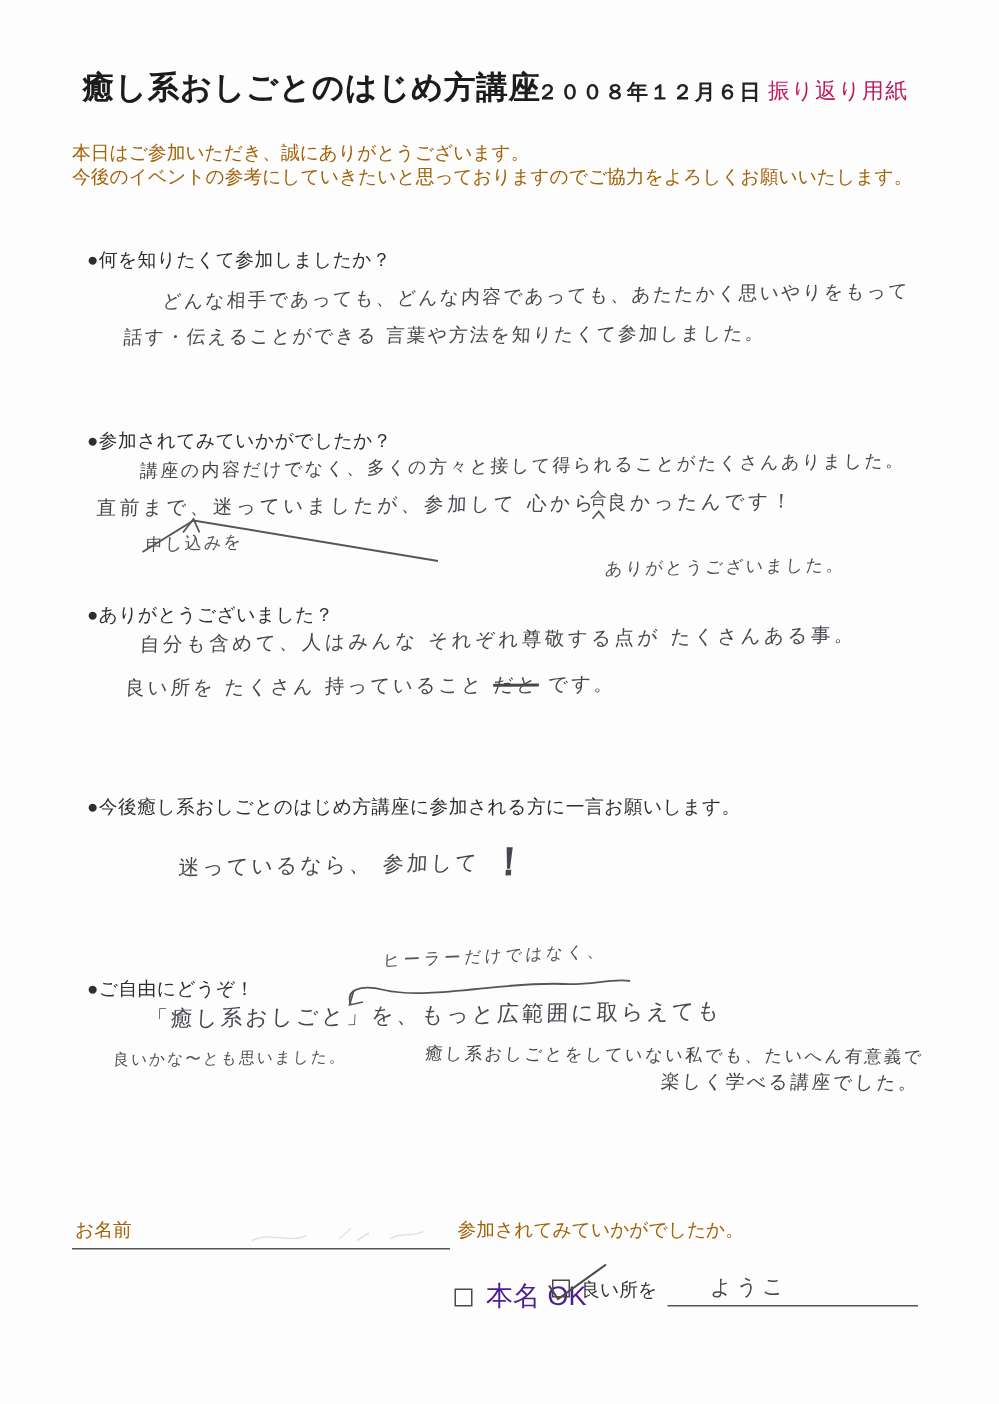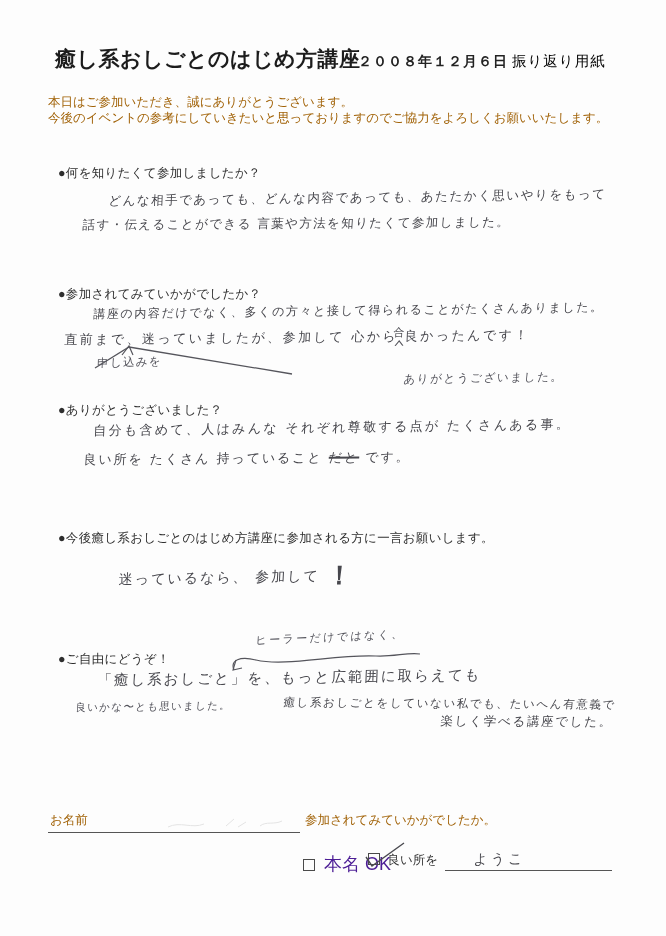--- a/index.html
+++ b/index.html
@@ -6,21 +6,21 @@
   .page{
     position:relative;width:666px;height:936px;margin:0 auto;
     background:#fdfdfd;overflow:hidden;
     font-family:"Liberation Sans","DejaVu Sans",sans-serif;
     color:#2b2b2b;
   }
   .abs{position:absolute;white-space:nowrap;line-height:1.25;}
   
   .title{font-size:21px;font-weight:bold;color:#1c1c1c;letter-spacing:0.5px;}
   .date{font-size:14px;font-weight:bold;color:#222;letter-spacing:1px;}
-  .sheet{font-size:14.5px;color:#000000;letter-spacing:1px;}
+  .sheet{font-size:14.5px;color:#be185d;letter-spacing:1px;}
   .body-text{font-size:12.5px;color:#a16207;}
   .q{font-size:12.5px;color:#2e2e2e;letter-spacing:0.3px;}
   
   .hw{
     font-family:"DejaVu Sans",sans-serif;
     color:#47474d;
     transform:rotate(-0.8deg) skewX(-3deg);
     transform-origin:left bottom;
   }
   .hw2{color:#52525a;}

